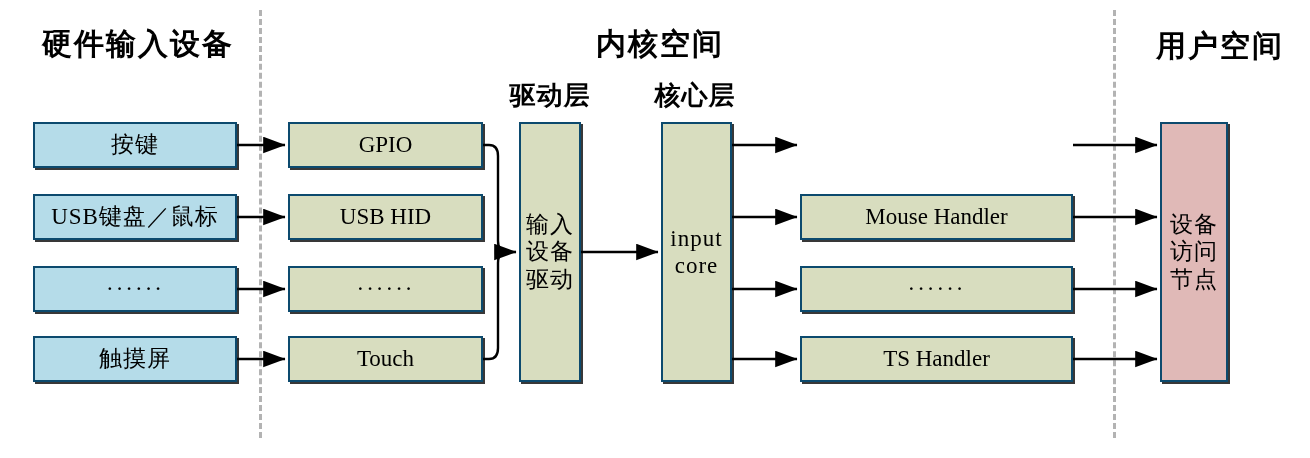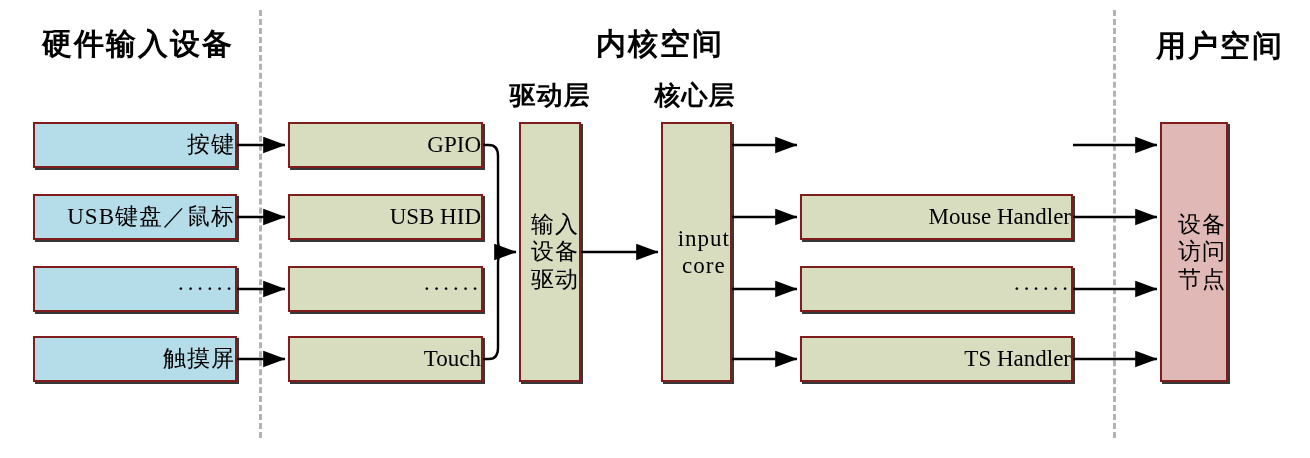--- a/index.html
+++ b/index.html
@@ -31,24 +31,24 @@
     font-weight: bold;
     font-size: 26px;
     color: #000000;
     letter-spacing: 1px;
     white-space: nowrap;
     text-align: center;
   }
   .node {
     position: absolute;
     box-sizing: border-box;
-    border: 2px solid #7f1d1d;
+    border: 2px solid #0c4a6e;
     display: flex;
     align-items: center;
-    justify-content: flex-end;
+    justify-content: center;
     text-align: center;
     color: #000000;
     font-family: "Liberation Serif", "DejaVu Serif", serif;
     font-size: 23px;
     line-height: 1.12;
     box-shadow: 2px 2px 0 0 rgba(0,0,0,0.78);
   }
   .node.blue  { background: #b5dce9; }
   .node.green { background: #d8ddbf; }
   .node.pink  { background: #e0b9b7; }

